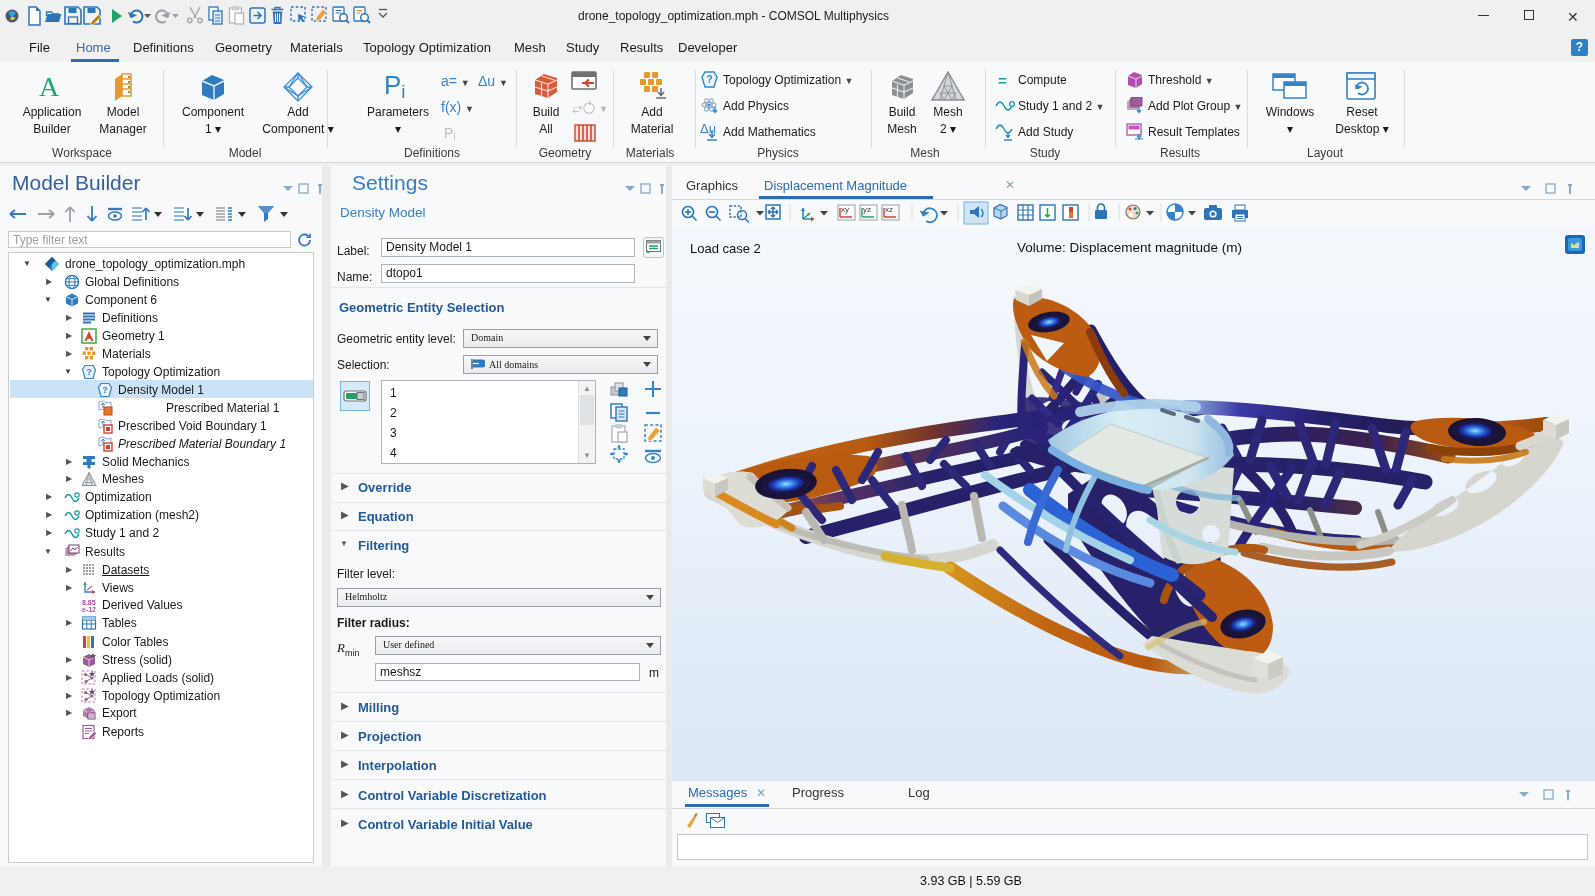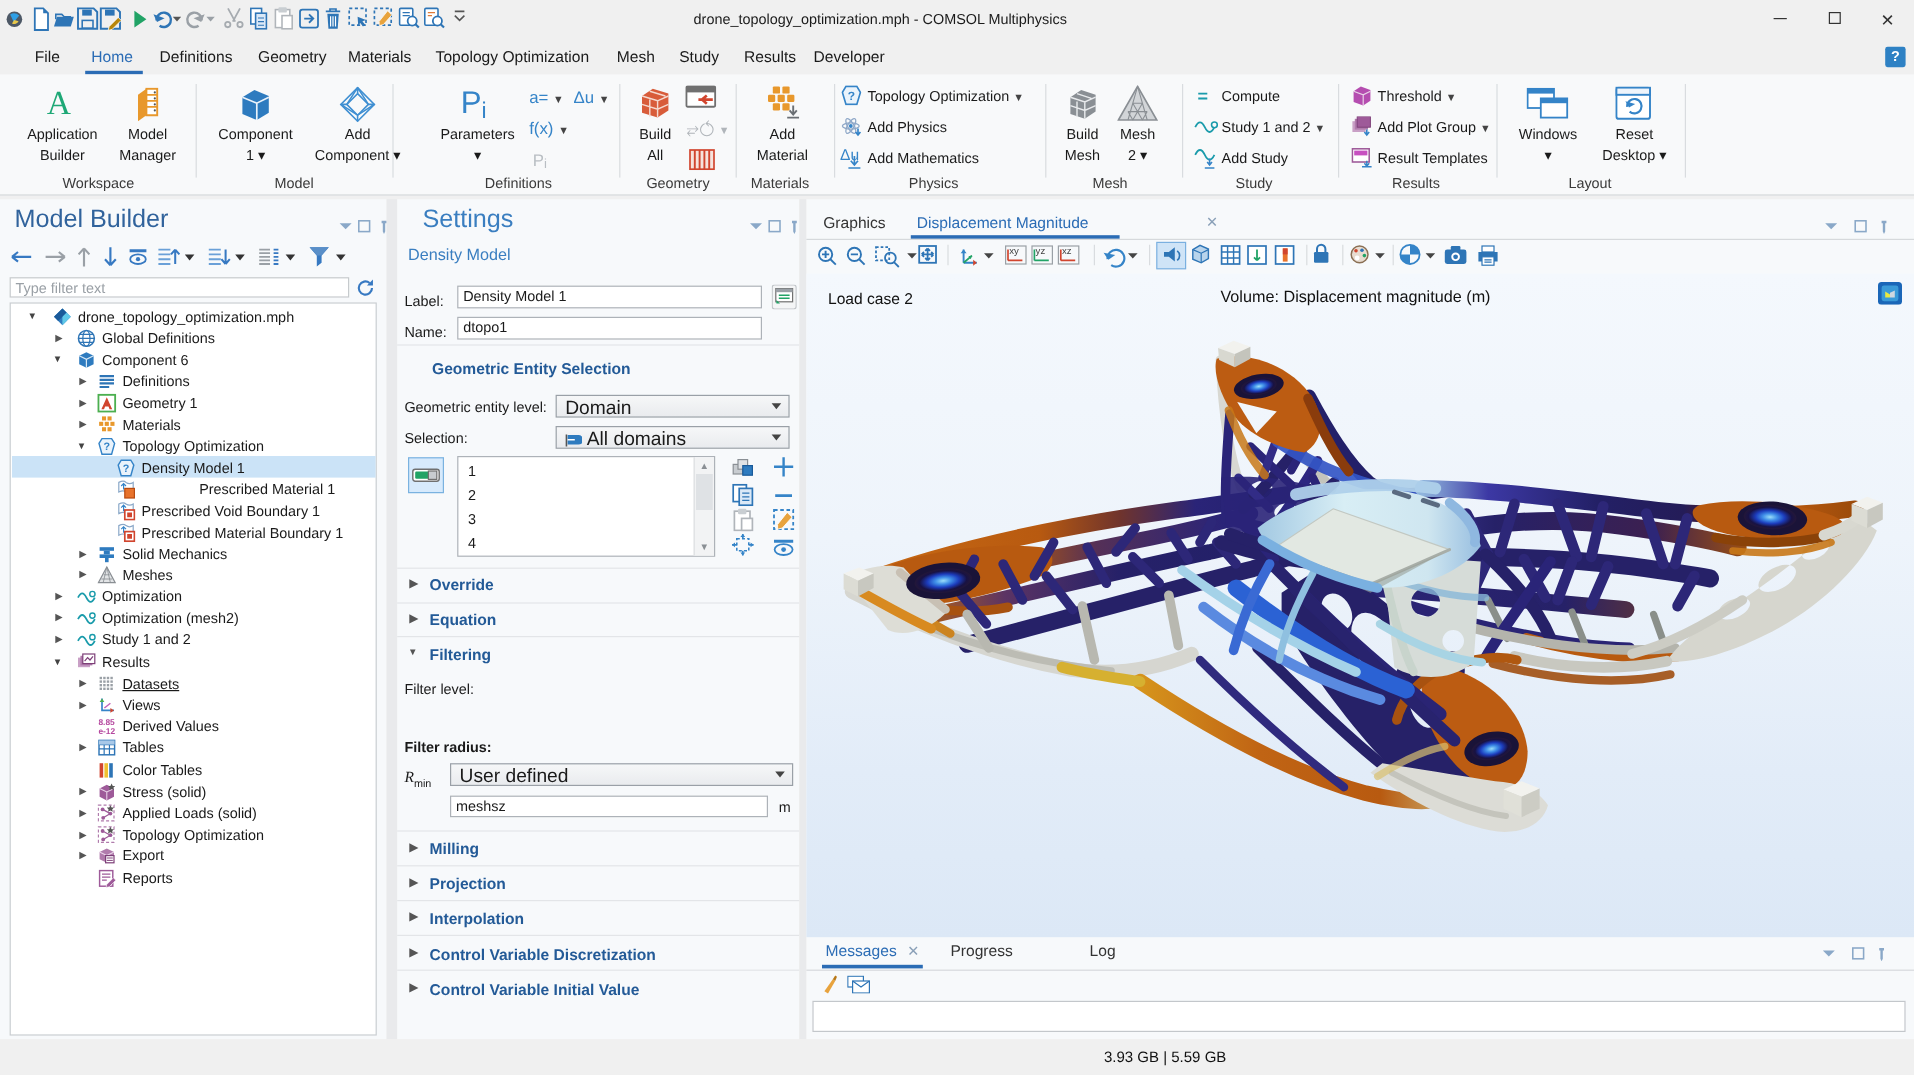--- a/index.html
+++ b/index.html
@@ -14,21 +14,21 @@
 .rg-label { position:absolute; top:84px; font-size:12px; color:#3a3a3a; text-align:center; }
 .rb-label { position:absolute; font-size:12px; color:#1a1a1a; text-align:center; line-height:17px; }
 .rb-row { position:absolute; font-size:12px; color:#1a1a1a; }
 #leftpanel { position:absolute; left:0; top:166px; width:322px; height:700px; background:#f7f9fb; }
 #settingspanel { position:absolute; left:331px; top:166px; width:335px; height:700px; background:#f7f9fb; }
 #graphicspanel { position:absolute; left:672px; top:166px; width:923px; height:700px; background:#f7f9fb; }
 .vdivider { position:absolute; top:166px; height:700px; background:#e9eaec; }
 .panel-title { font-size:21px; color:#31639c; font-weight:400; }
 .sec-head { font-size:13px; font-weight:bold; color:#235a97; }
 .input { position:absolute; background:#fff; border:1px solid #adb2b8; font-size:12px; padding:1px 4px; line-height:14px; }
-.dropdown { position:absolute; background:linear-gradient(#f6f7f8,#e9ebee); border:1px solid #9aa0a7; font-size:16px; }
+.dropdown { position:absolute; background:linear-gradient(#f6f7f8,#e9ebee); border:1px solid #9aa0a7; font-size:10px;font-family:Liberation Serif, serif; }
 .dd-arrow { position:absolute; right:6px; top:6px; width:0; height:0; border-left:4px solid transparent; border-right:4px solid transparent; border-top:5px solid #444; }
 .tree-row { position:absolute; left:9px; width:304px; height:18px; line-height:18px; white-space:nowrap; font-size:12px; }
 #statusbar { position:absolute; left:0; top:866px; width:1595px; height:30px; background:#f0f0f0; }
 svg { display:block; }
 </style>
 </head>
 <body>
 
 <div id="titlebar">
   <div class="abs" style="left:578px; top:9px; font-size:12px; color:#1a1a1a;">drone_topology_optimization.mph - COMSOL Multiphysics</div>
@@ -449,21 +449,21 @@
         <span class="abs" style="left:88px; top:1px; width:16px; height:16px;">
           <svg width="16" height="16" viewBox="0 0 16 16">
             <path d="M2 2 q4-2 6 0 q3 2 6 0 v8 q-3 2-6 0 q-2-2-6 0 z" fill="#fff" stroke="#8aa8c8" stroke-width="1"></path>
             <path d="M4 5 l2-2 2 2 M6 3 v5" stroke="#3584c8" stroke-width="1" fill="none"></path>
             <rect x="7" y="7" width="8" height="8" fill="#fff" stroke="#d1452e" stroke-width="1.4"></rect>
             <path d="M9 9 h4 v4 h-4 z" fill="#d1452e"></path>
           </svg>
         </span>
         <span class="abs" style="left:109px; top:0px;">Prescribed Void Boundary 1</span>
       </div>
-<div class="tree-row" style="top:269px;">
+<div class="tree-row" style="top:269px;font-style:italic;">
         <span class="abs" style="left:88px; top:1px; width:16px; height:16px;">
           <svg width="16" height="16" viewBox="0 0 16 16">
             <path d="M2 2 q4-2 6 0 q3 2 6 0 v8 q-3 2-6 0 q-2-2-6 0 z" fill="#fff" stroke="#8aa8c8" stroke-width="1"></path>
             <path d="M4 5 l2-2 2 2 M6 3 v5" stroke="#3584c8" stroke-width="1" fill="none"></path>
             <rect x="7" y="7" width="8" height="8" fill="#fff" stroke="#d1452e" stroke-width="1.4"></rect>
             <path d="M9 9 h4 v4 h-4 z" fill="#d1452e"></path>
           </svg>
         </span>
         <span class="abs" style="left:109px; top:0px;">Prescribed Material Boundary 1</span>
       </div>
@@ -675,21 +675,21 @@
   <svg class="abs" style="left:312px; top:71px;" width="21" height="21" viewBox="0 0 21 21">
       <rect x="0.5" y="0.5" width="20" height="20" rx="2" fill="#f4f5f6" stroke="#c0c4c8"></rect>
       <rect x="3.5" y="3.5" width="14" height="11" fill="#fff" stroke="#707070"></rect>
       <rect x="3.5" y="3.5" width="14" height="3" fill="#9aa0a6"></rect>
       <path d="M6 9 h9 M6 11.5 h9" stroke="#21a366" stroke-width="1.3"></path>
       <path d="M4 13 l3 3 h-3 z" fill="#21a366"></path>
     </svg>
   <div class="abs" style="left:6px; top:104px;">Name:</div>
   <div class="input" style="left:50px; top:98px; width:254px; height:19px; line-height:15px;">dtopo1</div>
   <div class="abs" style="left:0px; top:121px; width:335px; height:1px; background:#e3e5e8;"></div>
-  <div class="abs sec-head" style="left:8px; top:134px;margin-left:21px;">Geometric Entity Selection</div>
+  <div class="abs sec-head" style="left:8px; top:134px;">Geometric Entity Selection</div>
   <div class="abs" style="left:6px; top:166px;">Geometric entity level:</div>
   <div class="dropdown" style="left:132px; top:163px; width:195px; height:19px;">
       <span style="position:absolute; left:7px; top:2px;">Domain</span>
       <span class="dd-arrow"></span>
     </div>
   <div class="abs" style="left:6px; top:192px;">Selection:</div>
   <div class="dropdown" style="left:132px; top:189px; width:195px; height:19px;">
       <span style="position:absolute; left:7px; top:2px;"><svg width="14" height="12" viewBox="0 0 14 12" style="display:inline-block; vertical-align:-2px; margin-right:4px;">
           <path d="M1 1 v10" stroke="#555" stroke-width="1.4"></path>
           <path d="M2 1.5 h9 a2 2 0 0 1 0 8 h-9 z" fill="#2e7bbf"></path>
@@ -752,20 +752,24 @@
   <div class="abs" style="left:0px; top:307px; width:335px; height:1px; background:#e3e5e8;"></div>
   <div class="abs sec-head" style="left:27px; top:314px;">Override</div>
   <div class="abs" style="left:10px; top:314px; color:#555; font-size:10px;">▶</div>
   <div class="abs" style="left:0px; top:336px; width:335px; height:1px; background:#e3e5e8;"></div>
   <div class="abs sec-head" style="left:27px; top:343px;">Equation</div>
   <div class="abs" style="left:10px; top:343px; color:#555; font-size:10px;">▶</div>
   <div class="abs" style="left:0px; top:364px; width:335px; height:1px; background:#e3e5e8;"></div>
   <div class="abs sec-head" style="left:27px; top:372px;">Filtering</div>
   <div class="abs" style="left:9px; top:373px; color:#555; font-size:8px;">▼</div>
   <div class="abs" style="left:6px; top:401px;">Filter level:</div>
+  <div class="dropdown" style="left:6px; top:422px; width:324px; height:19px;">
+      <span style="position:absolute; left:7px; top:2px;">Helmholtz</span>
+      <span class="dd-arrow"></span>
+    </div>
   <div class="abs" style="left:6px; top:450px;font-weight:bold;">Filter radius:</div>
   <div class="abs" style="left:6px; top:474px; font-size:13px;"><i style="font-family:'Liberation Serif',serif;">R</i><sub style="font-size:9px;">min</sub></div>
   <div class="dropdown" style="left:44px; top:470px; width:286px; height:19px;">
       <span style="position:absolute; left:7px; top:2px;">User defined</span>
       <span class="dd-arrow"></span>
     </div>
   <div class="input" style="left:44px; top:497px; width:265px; height:18px; line-height:14px;">meshsz</div>
   <div class="abs" style="left:318px; top:500px;">m</div>
   <div class="abs" style="left:0px; top:526px; width:335px; height:1px; background:#e3e5e8;"></div>
   <div class="abs sec-head" style="left:27px; top:534px;">Milling</div>

